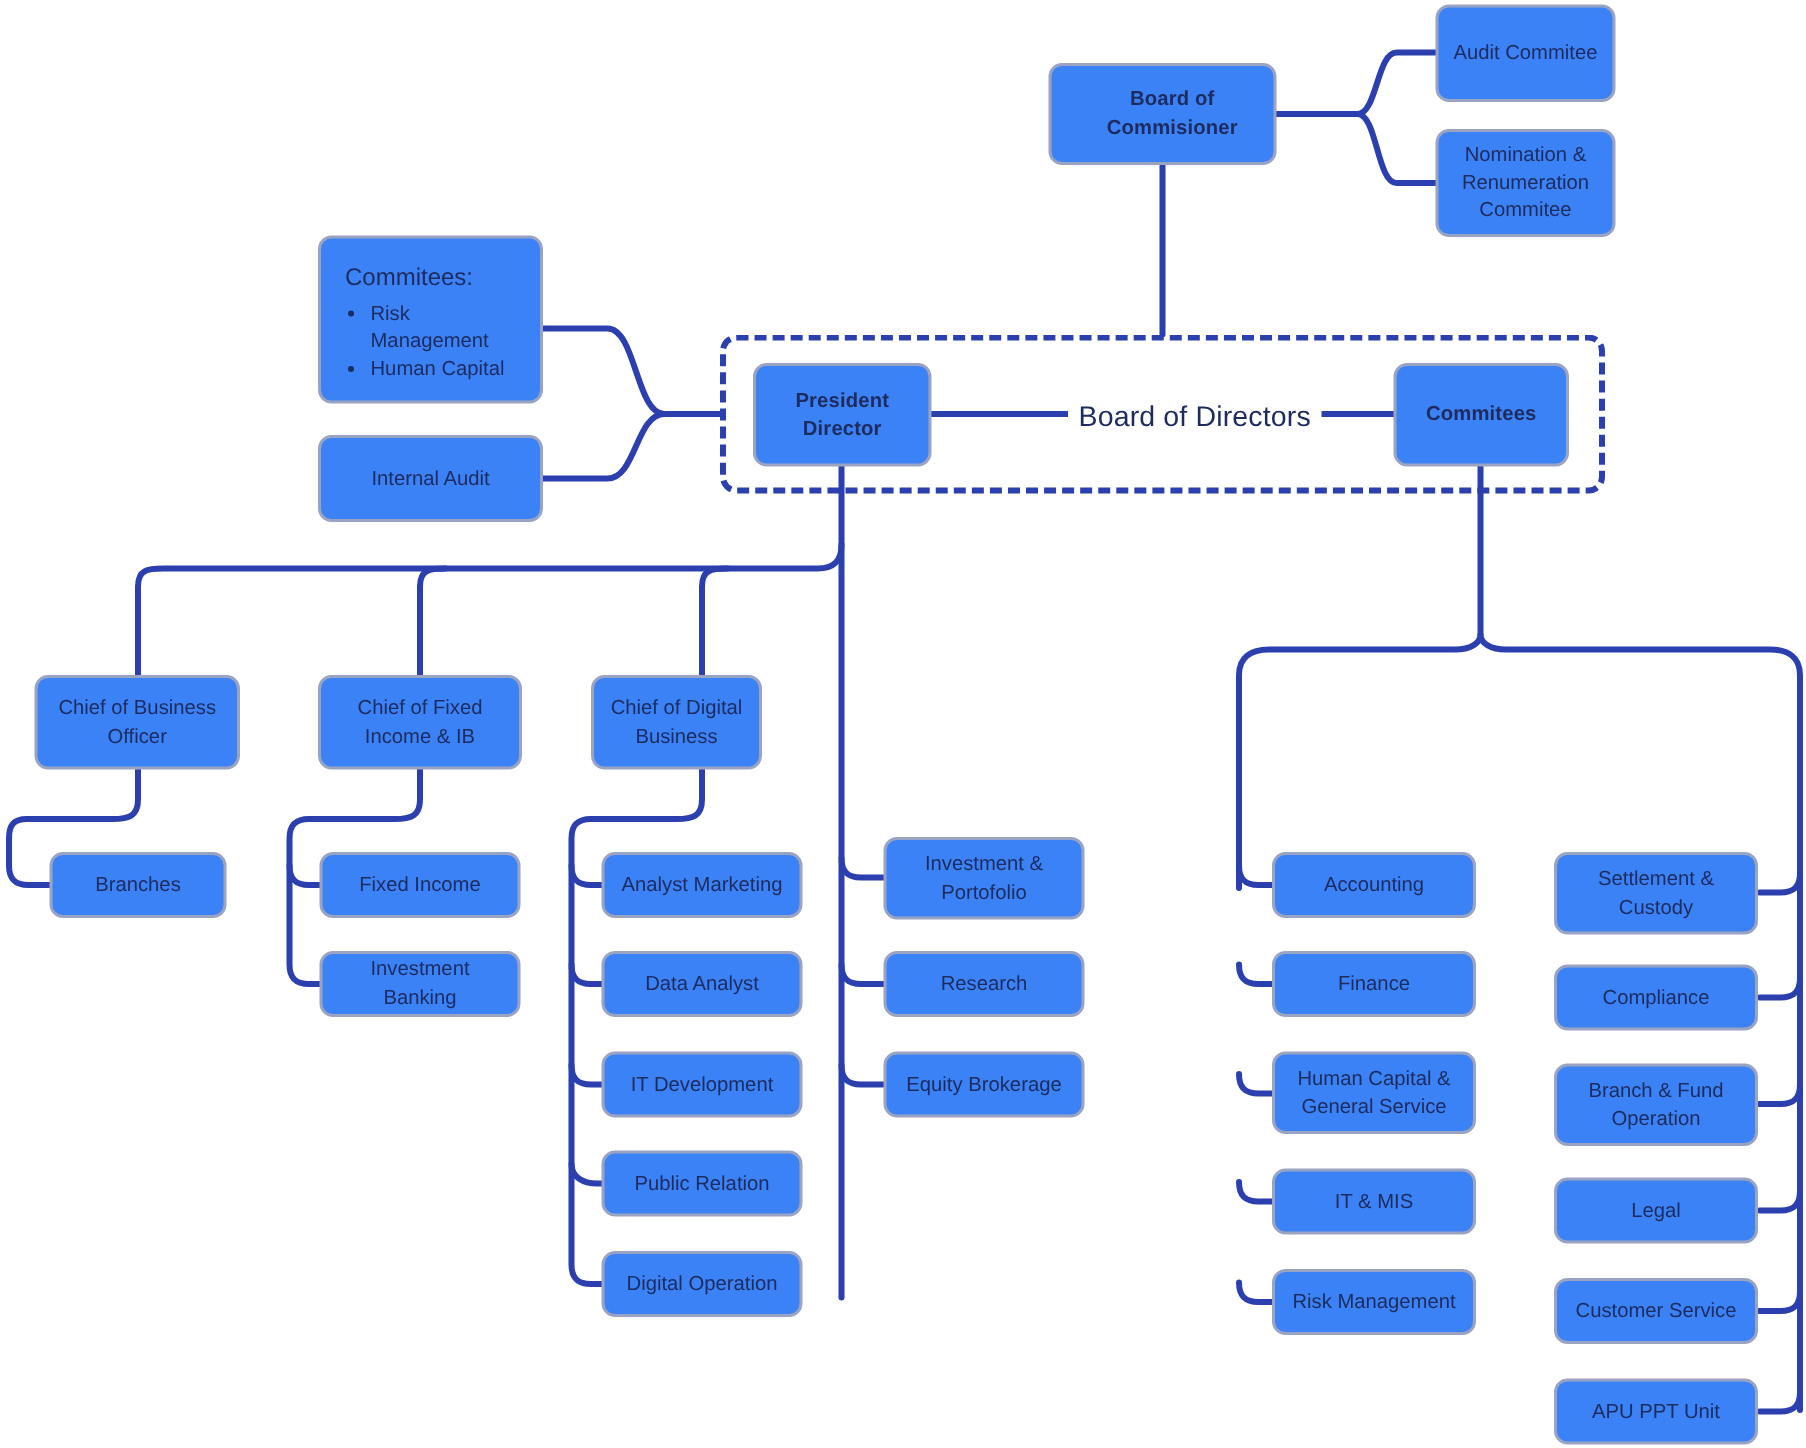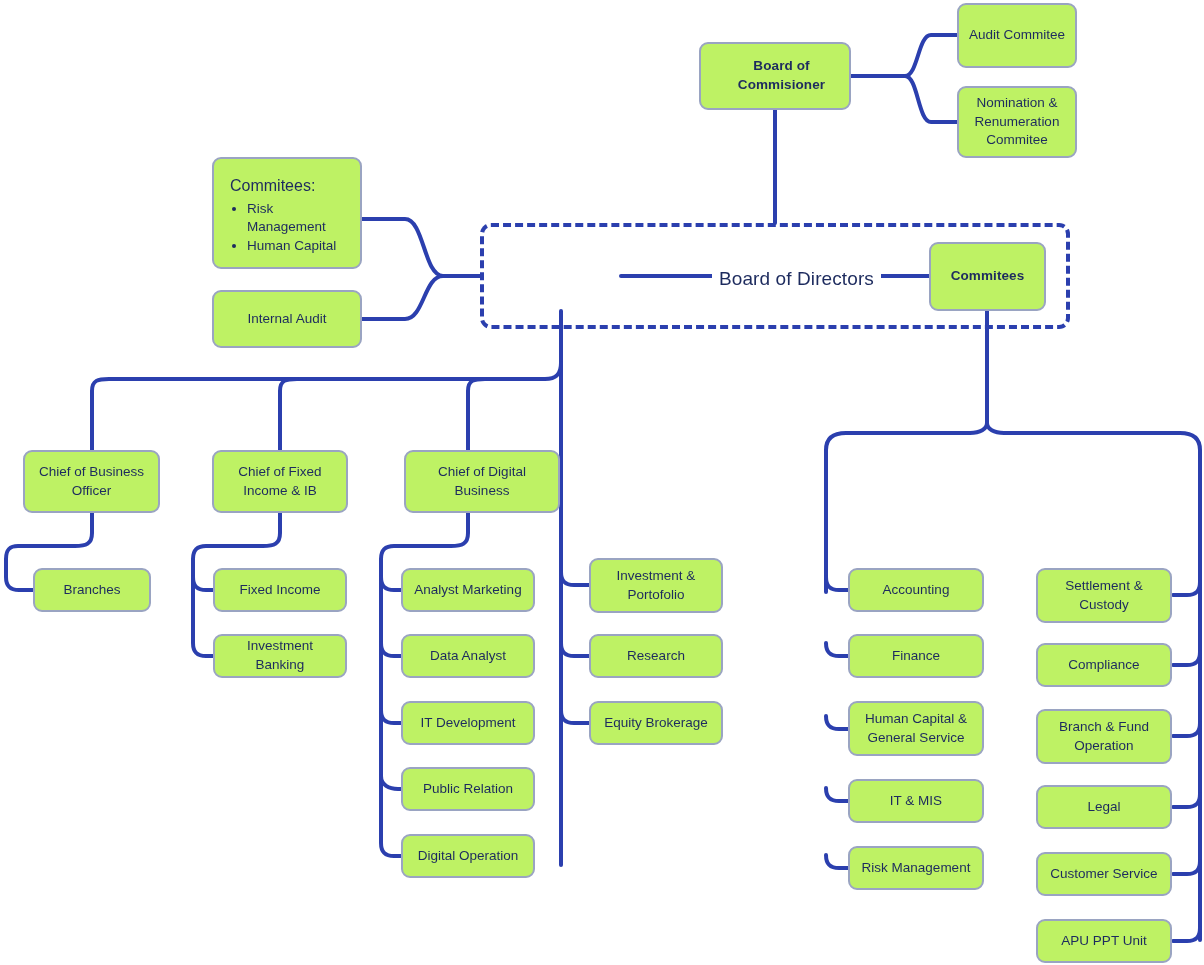--- a/index.html
+++ b/index.html
@@ -24,21 +24,21 @@
     top: 0;
     width: 1204px;
     height: 965px;
     pointer-events: none;
   }
   .node {
     position: absolute;
     box-sizing: border-box;
     border: 2.5px solid #9aa4c2;
     border-radius: 9px;
-    background: #bef264;
+    background: #3b82f6;
     color: #1d2b5e;
     display: flex;
     align-items: center;
     justify-content: center;
     text-align: center;
     font-size: 13.5px;
     line-height: 1.38;
     padding: 4px 7px;
     z-index: 3;
   }
@@ -160,28 +160,29 @@
   <div class="node list-node" style="left:212px; top:157px; width:150px; height:112px;">
     <div class="list-title">Commitees:</div>
     <ul>
       <li>Risk Management</li>
       <li>Human Capital</li>
     </ul>
   </div>
 
   <div class="node" style="left:212px; top:290px; width:150px; height:58px;">Internal Audit</div>
 
+  <div class="node bold" style="left:502px; top:242px; width:119px; height:69px;">President Director</div>
 
   <div class="node bold" style="left:929px; top:242px; width:117px; height:69px;">Commitees</div>
 
   <div class="node" style="left:23px; top:450px; width:137px; height:63px;">Chief of Business Officer</div>
 
   <div class="node" style="left:212px; top:450px; width:136px; height:63px;">Chief of Fixed Income &amp; IB</div>
 
-  <div class="node" style="left:404px; top:450px; width:156px; height:63px;">Chief of Digital Business</div>
+  <div class="node" style="left:394px; top:450px; width:114px; height:63px;">Chief of Digital Business</div>
 
   <div class="node" style="left:33px; top:568px; width:118px; height:44px;">Branches</div>
 
   <div class="node" style="left:213px; top:568px; width:134px; height:44px;">Fixed Income</div>
 
   <div class="node" style="left:213px; top:634px; width:134px; height:44px;">Investment Banking</div>
 
   <div class="node" style="left:401px; top:568px; width:134px; height:44px;">Analyst Marketing</div>
 
   <div class="node" style="left:401px; top:634px; width:134px; height:44px;">Data Analyst</div>

